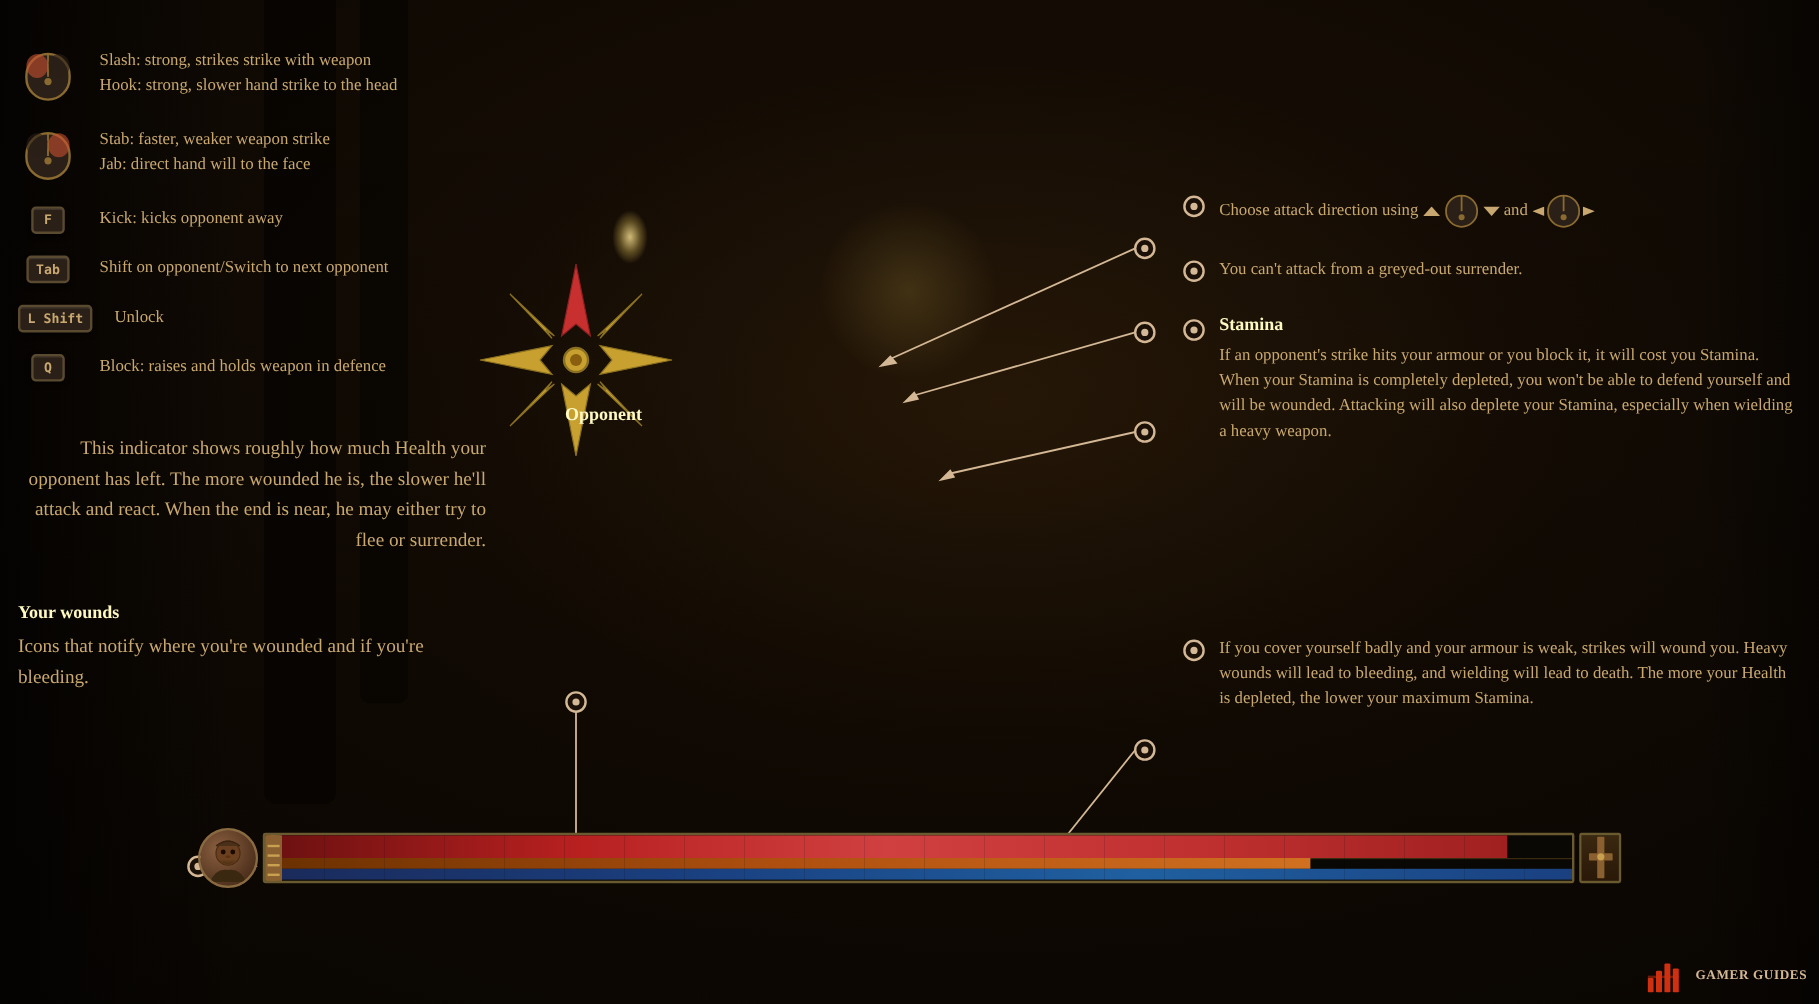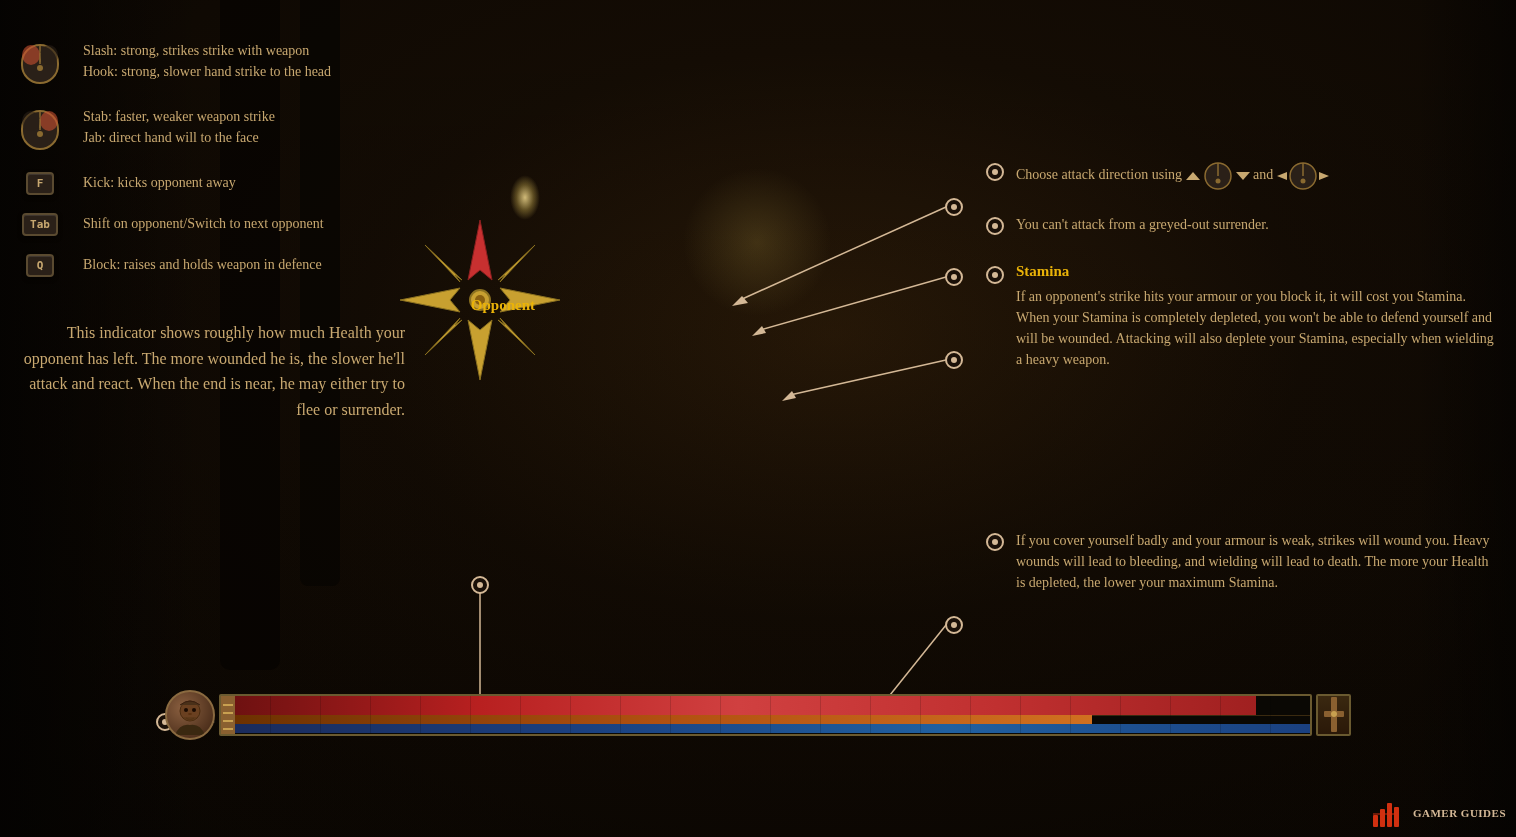--- a/index.html
+++ b/index.html
@@ -116,21 +116,21 @@
 
     .control-text {
       color: #c8a870;
       font-size: 14px;
       line-height: 1.5;
     }
 
     
     .section-title {
       font-weight: bold;
-      color: #eab308;
+      color: #fef9c3;
       font-size: 15px;
       margin-bottom: 6px;
     }
 
     .section-body {
       color: #c8a870;
       font-size: 16px;
       line-height: 1.6;
       max-width: 390px;
     }
@@ -395,35 +395,47 @@
 
     <div class="control-row">
       <div class="key-icon">
         <span class="key-badge">Tab</span>
       </div>
       <div class="control-text">
         <div>Shift on opponent/Switch to next opponent</div>
       </div>
     </div>
 
+    <div class="control-row">
+      <div class="key-icon">
+        <span class="key-badge">L Shift</span>
+      </div>
+      <div class="control-text">
+        <div>Unlock</div>
+      </div>
+    </div>
 
     <div class="control-row">
       <div class="key-icon">
         <span class="key-badge">Q</span>
       </div>
       <div class="control-text">
         <div>Block: raises and holds weapon in defence</div>
       </div>
     </div>
 
     <div class="opponent-section">
       <div class="section-title">Opponent</div>
       <div class="section-body">This indicator shows roughly how much Health your opponent has left. The more wounded he is, the slower he'll attack and react. When the end is near, he may either try to flee or surrender.</div>
     </div>
 
+    <div style="margin-top: 40px;">
+      <div class="section-title">Your wounds</div>
+      <div class="section-body">Icons that notify where you're wounded and if you're bleeding.</div>
+    </div>
   </div>
 
   <div class="right-panel">
 
     <div class="callout-row" style="margin-bottom: 22px;">
       <div class="callout-dot"></div>
       <div class="callout-text">
         Choose attack direction using 
         <span style="display:inline-flex; align-items:center; gap:4px; vertical-align:middle;">
           <svg width="14" height="8" viewBox="0 0 14 8" style="vertical-align:middle">

